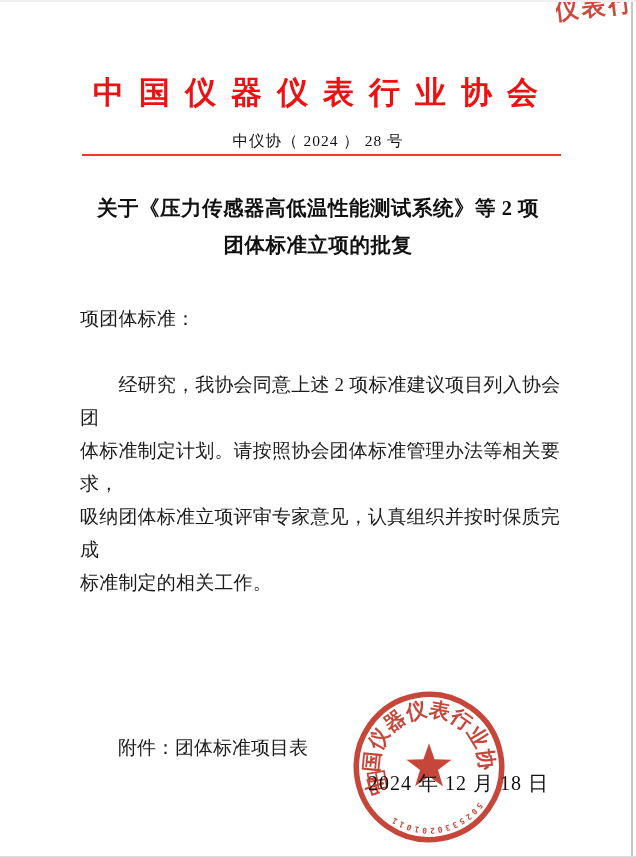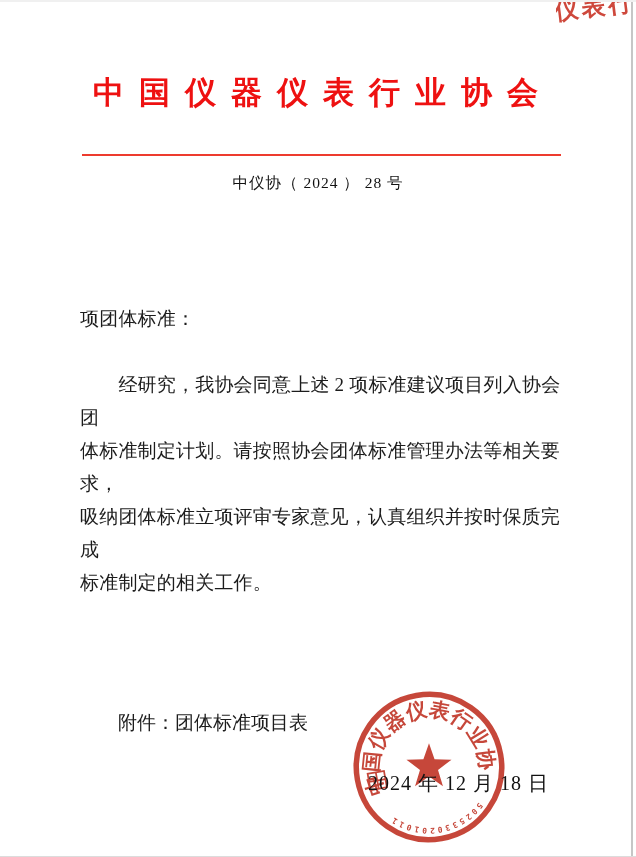--- a/index.html
+++ b/index.html
@@ -21,45 +21,43 @@
     font-size:31px;font-weight:bold;
     letter-spacing:15px;padding-left:10px;box-sizing:border-box;
     color:#ee1111;
     white-space:nowrap;
   }
   .doc-number{
     position:absolute;top:129px;left:0;width:100%;
     text-align:center;
     font-size:15.5px;color:#111111;
     letter-spacing:1px;
-    margin-top:42px;
   }
   .red-rule{
     position:absolute;top:152px;left:82px;width:479px;height:2px;
     background:#ed3b2e;
   }
   .doc-title{
     position:absolute;top:188px;left:60px;width:516px;
     text-align:center;
     font-size:20.5px;font-weight:bold;color:#111111;
     line-height:37px;
     white-space:pre-line;
     letter-spacing:0.5px;
   }
   .body-text{
     position:absolute;top:267px;left:80px;width:488px;
     font-size:19px;line-height:33px;
     white-space:pre-line;
     letter-spacing:0.2px;
   }
   .attachment{
-    position:absolute;top:706px;left:80px;width:488px;
+    position:absolute;top:729px;left:80px;width:488px;
     font-size:19px;line-height:33px;
     white-space:pre-line;
-    font-family:Liberation Mono, monospace;
   }
   .date-line{
     position:absolute;top:768px;left:352px;
     font-size:20px;letter-spacing:1px;color:#111111;
     z-index:3;
     margin-left:16px;
   }
   .seal{
     position:absolute;top:686px;left:350px;width:158px;height:158px;
     z-index:2;opacity:0.93;
@@ -85,20 +83,22 @@
   <div class="corner-stamp">
     <span>仪表行业</span>
   </div>
 
   <div class="org-title">中国仪器仪表行业协会</div>
 
   <div class="doc-number">中仪协（ 2024 ）  28  号</div>
 
   <div class="red-rule"></div>
 
+  <div class="doc-title">关于《压力传感器高低温性能测试系统》等 2 项
+团体标准立项的批复</div>
 
   <div class="body-text">
     <div>项团体标准：</div>
     <div>　　经研究，我协会同意上述 2 项标准建议项目列入协会团
 体标准制定计划。请按照协会团体标准管理办法等相关要求，
 吸纳团体标准立项评审专家意见，认真组织并按时保质完成
 标准制定的相关工作。</div>
     
   </div>
 

